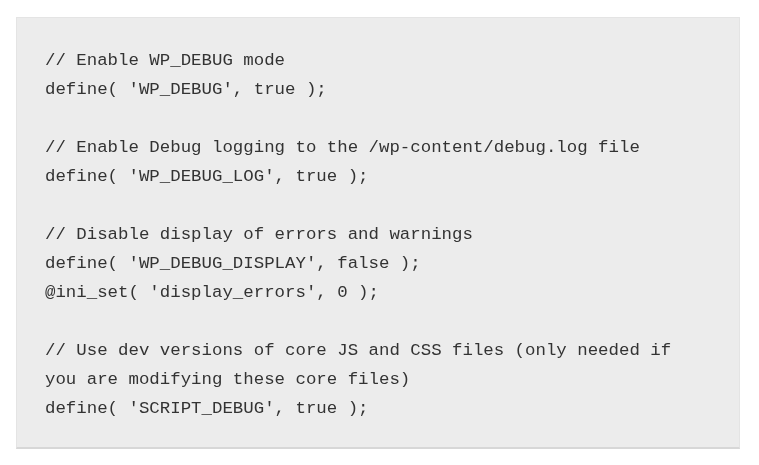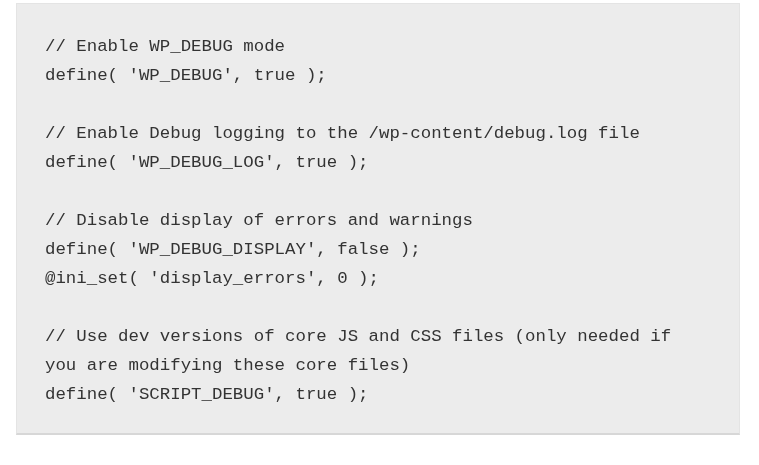--- a/index.html
+++ b/index.html
@@ -20,21 +20,21 @@
     overflow: hidden;
   }
   .page {
     position: relative;
     width: 759px;
     height: 465px;
   }
   .code-block {
     position: absolute;
     left: 16px;
-    top: 3px;
+    top: 17px;
     width: 724px;
     height: 432px;
     background: var(--block-background);
     border: 1px solid var(--block-border);
     border-bottom: 2px solid var(--block-border-bottom);
     padding: 28px 28px 24px 28px;
     overflow: hidden;
   }
   .code-block pre {
     margin: 0;

